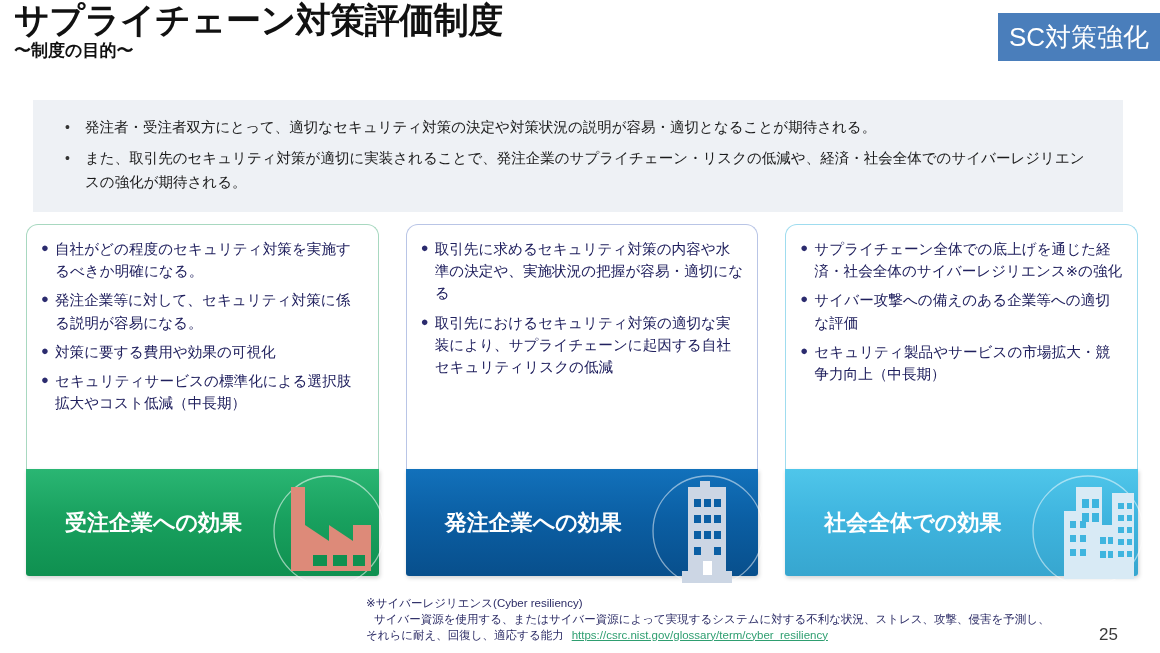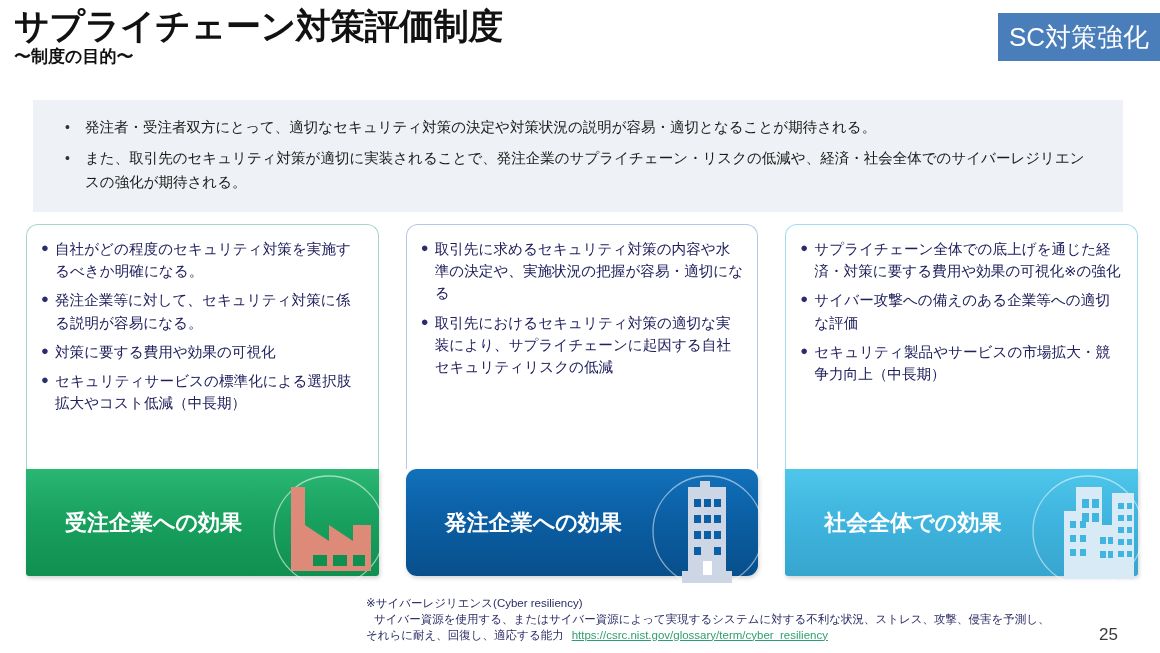--- a/index.html
+++ b/index.html
@@ -15,21 +15,21 @@
     width: 1160px;
     height: 653px;
     background: #ffffff;
     overflow: hidden;
   }
 
   
   #title-block {
     position: absolute;
     left: 14px;
-    top: 6px;
+    top: 0;
     width: 900px;
   }
   #slide-title {
     font-size: 35px;
     font-weight: bold;
     color: #111111;
     letter-spacing: -0.5px;
     line-height: 1.12;
     white-space: nowrap;
   }
@@ -160,21 +160,21 @@
     z-index: 2;
     right: -20px;
     top: -16px;
     width: 140px;
     height: 140px;
     pointer-events: none;
   }
 
   
   .band-green  { background: linear-gradient(180deg, #2ab673 0%, #19a15f 45%, #0f9050 100%); }
-  .band-navy   { background: linear-gradient(180deg, #1271bb 0%, #0b5fa4 45%, #084f8c 100%); border-radius: 11px; }
+  .band-navy   { background: linear-gradient(180deg, #1271bb 0%, #0b5fa4 45%, #084f8c 100%); }
   .band-cyan   { background: linear-gradient(180deg, #4fc6ea 0%, #3fb5df 45%, #37a6cf 100%); }
 
   .border-green { border-color: #a8d8c0; }
   .border-navy  { border-color: #b9c5e6; }
   .border-cyan  { border-color: #9fdcef; }
 
   
   #footnote {
     position: absolute;
     left: 366px;
@@ -293,21 +293,21 @@
           </g>
           <rect x="65" y="108" width="9" height="14" fill="#ffffff"></rect>
         </svg>
       </div>
     </div>
 
     <div class="card">
       <div class="card-body border-cyan">
         <div class="card-bullet">
           <span class="dot">●</span>
-          <span class="txt">サプライチェーン全体での底上げを通じた経済・対策に要する費用や効果の可視化※の強化</span>
+          <span class="txt">サプライチェーン全体での底上げを通じた経済・社会全体のサイバーレジリエンス※の強化</span>
         </div>
         <div class="card-bullet">
           <span class="dot">●</span>
           <span class="txt">サイバー攻撃への備えのある企業等への適切な評価</span>
         </div>
         <div class="card-bullet">
           <span class="dot">●</span>
           <span class="txt">セキュリティ製品やサービスの市場拡大・競争力向上（中長期）</span>
         </div>
       </div>

